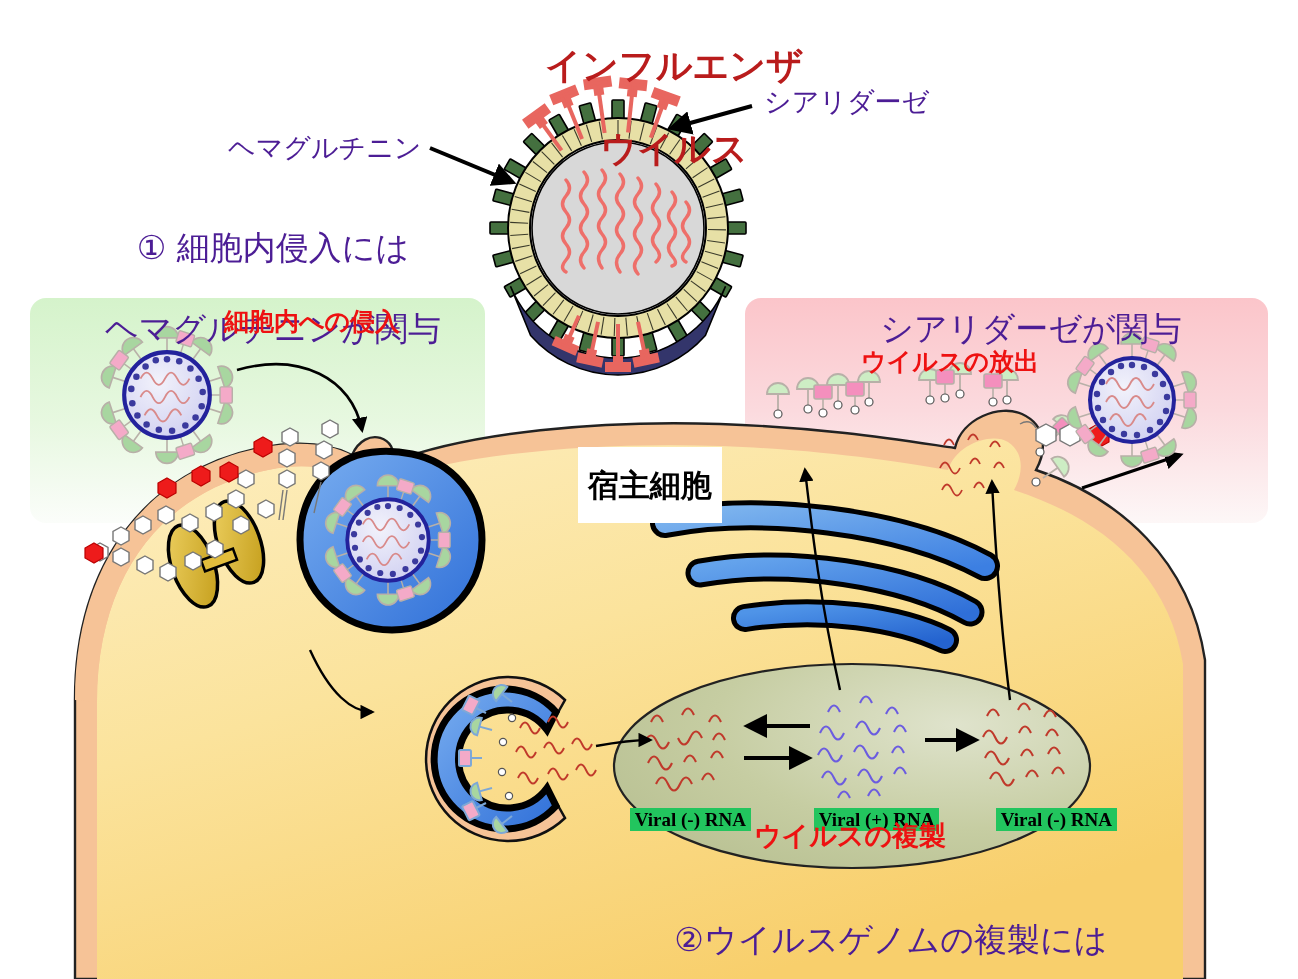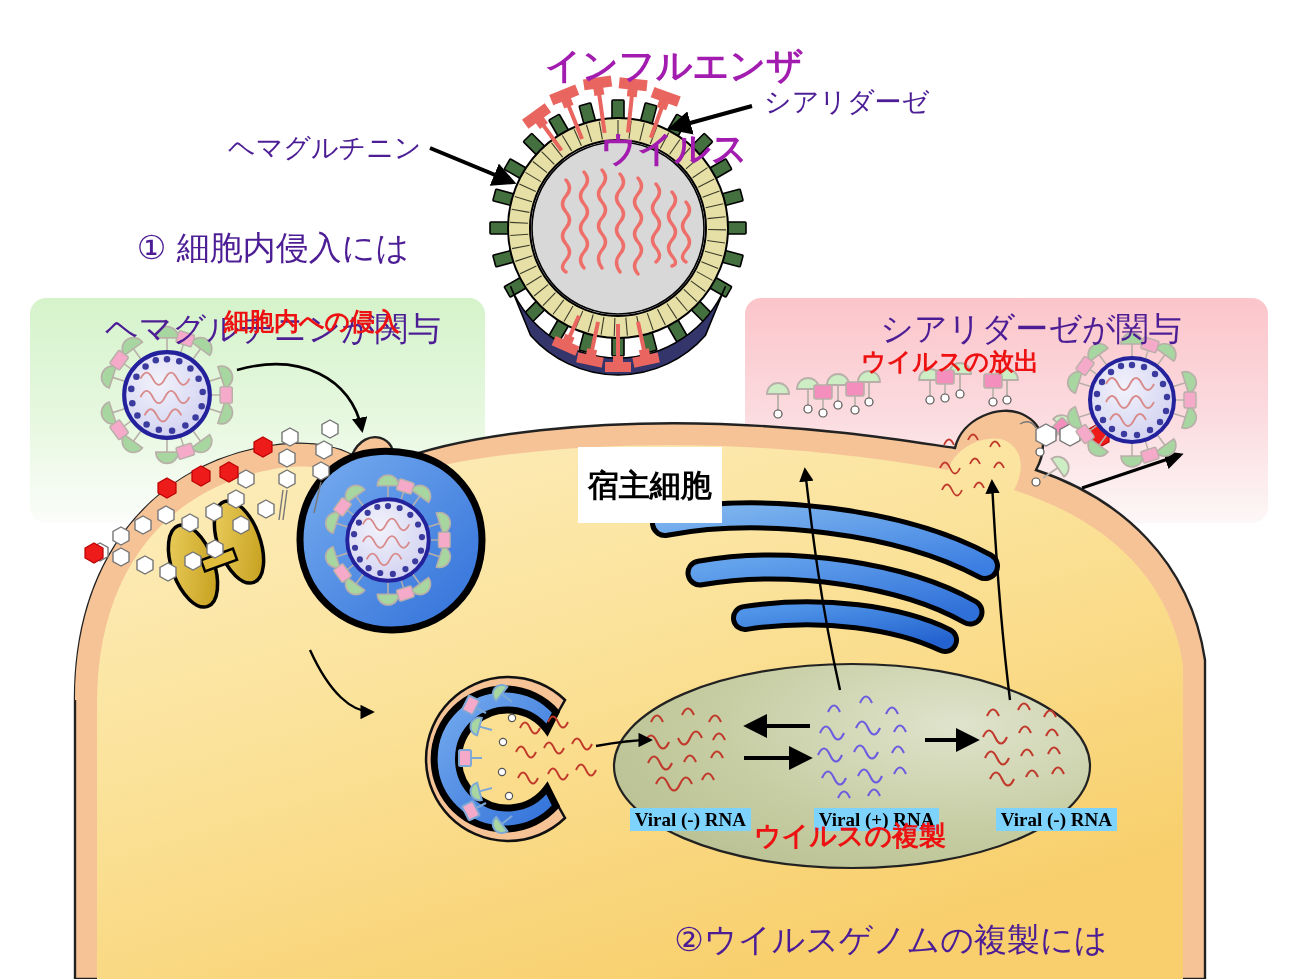--- a/index.html
+++ b/index.html
@@ -3,42 +3,42 @@
 <meta charset="utf-8">
 <style>
   html,body{margin:0;padding:0;background:#fff;}
   body{font-family:"Liberation Sans","DejaVu Sans",sans-serif;}
   #stage{position:relative;width:1298px;height:979px;background:#ffffff;overflow:hidden;}
   svg.layer{position:absolute;left:0;top:0;width:1298px;height:979px;}
   .txt{position:absolute;white-space:pre;}
 
   #title{
     left:0;top:4px;width:1298px;text-align:center;
-    font-size:36px;font-weight:bold;line-height:1.15;color:#a21caf;
+    font-size:36px;font-weight:bold;line-height:1.15;color:#b91c1c;
     font-family:"DejaVu Sans","Liberation Sans",sans-serif;
   }
   .label-thin{
     font-size:27px;color:#4c1d95;line-height:1.2;
     font-family:Liberation Sans, sans-serif;
   }
   .step-cap{
     font-size:33px;color:#4c1d95;line-height:1.22;text-align:center;
     font-family:"DejaVu Sans","Liberation Sans",sans-serif;
   }
   .red-head{
     font-size:25px;font-weight:bold;color:#ee1111;text-align:center;
     font-family:"DejaVu Sans","Liberation Sans",sans-serif;
   }
   .host-label{
     font-size:31px;font-weight:bold;color:#000;background:#ffffff;
     padding:20px 10px;
     font-family:"DejaVu Sans","Liberation Sans",sans-serif;
   }
   .rna-label{
-    font-size:19px;font-weight:bold;color:#000;background:#7dd3fc;
+    font-size:19px;font-weight:bold;color:#000;background:#22c55e;
     padding:1px 5px;
     font-family:"Liberation Serif","DejaVu Serif",serif;
   }
   .panel{position:absolute;border-radius:16px;}
 </style>
 </head>
 <body>
 
 <div id="stage">
 

